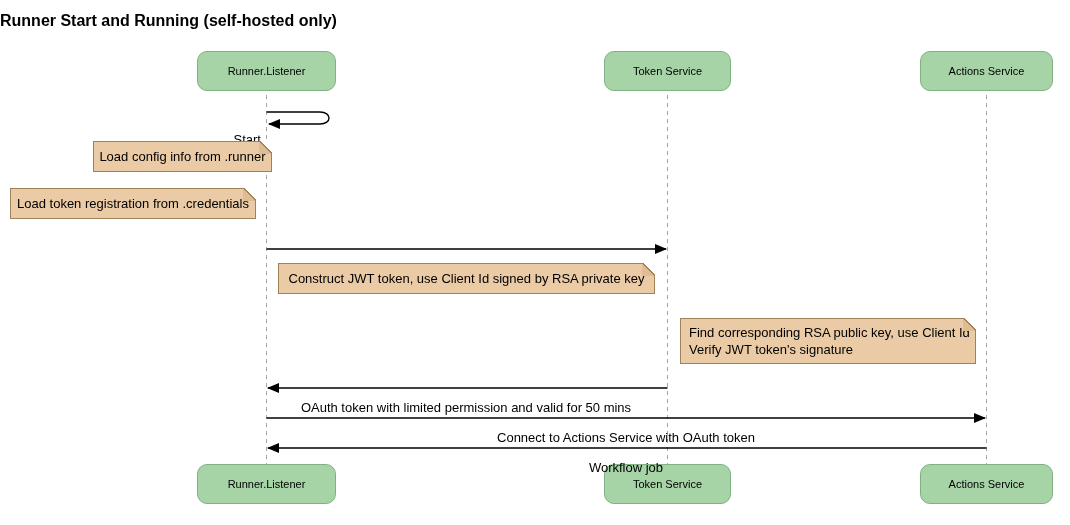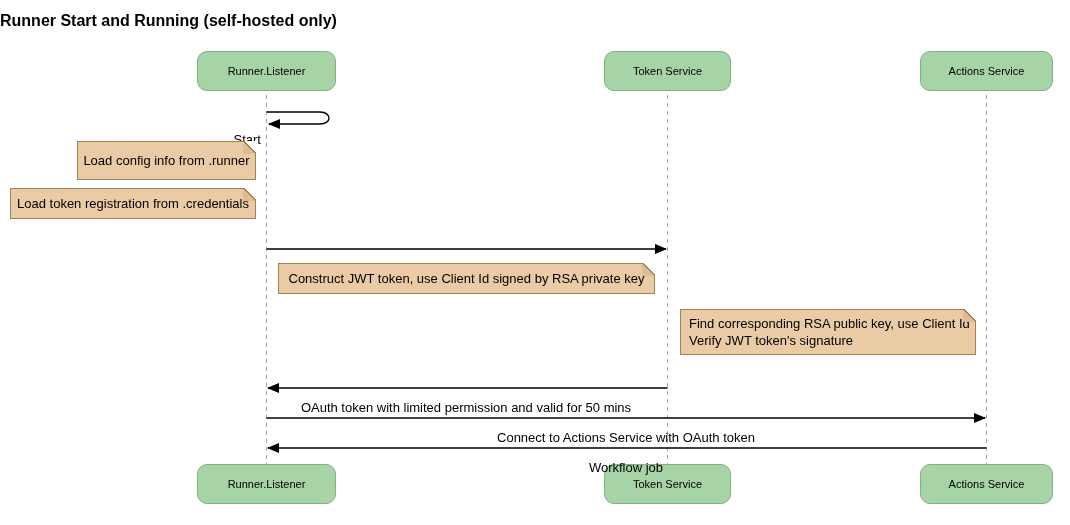--- a/index.html
+++ b/index.html
@@ -87,31 +87,31 @@
   </div>
   <div class="actor" style="left:920px;top:464px;width:133px;">
     <span>Actions Service</span>
   </div>
 
   <div class="msg-label right-align" style="left:261px;top:104px;">Start</div>
   <div class="msg-label" style="left:466px;top:372px;">OAuth token with limited permission and valid for 50 mins</div>
   <div class="msg-label" style="left:626px;top:402px;">Connect to Actions Service with OAuth token</div>
   <div class="msg-label" style="left:626px;top:432px;">Workflow job</div>
 
-  <div class="note" style="left:77px;top:141px;width:179px;height:39px;">
+  <div class="note" style="left:93px;top:141px;width:179px;height:31px;">
     <span>Load config info from .runner</span>
     <span class="fold"></span>
   </div>
   <div class="note" style="left:278px;top:263px;width:377px;height:31px;">
     <span>Construct JWT token, use Client Id signed by RSA private key</span>
     <span class="fold"></span>
   </div>
   <div class="note" style="left:10px;top:188px;width:246px;height:31px;">
     <span>Load token registration from .credentials</span>
     <span class="fold"></span>
   </div>
-  <div class="note left-text" style="left:680px;top:309px;width:296px;height:46px;">
+  <div class="note left-text" style="left:680px;top:318px;width:296px;height:46px;">
     <span>Find corresponding RSA public key, use Client Id</span>
     <span>Verify JWT token's signature</span>
     <span class="fold"></span>
   </div>
 
 </div>
 
 </body></html>

